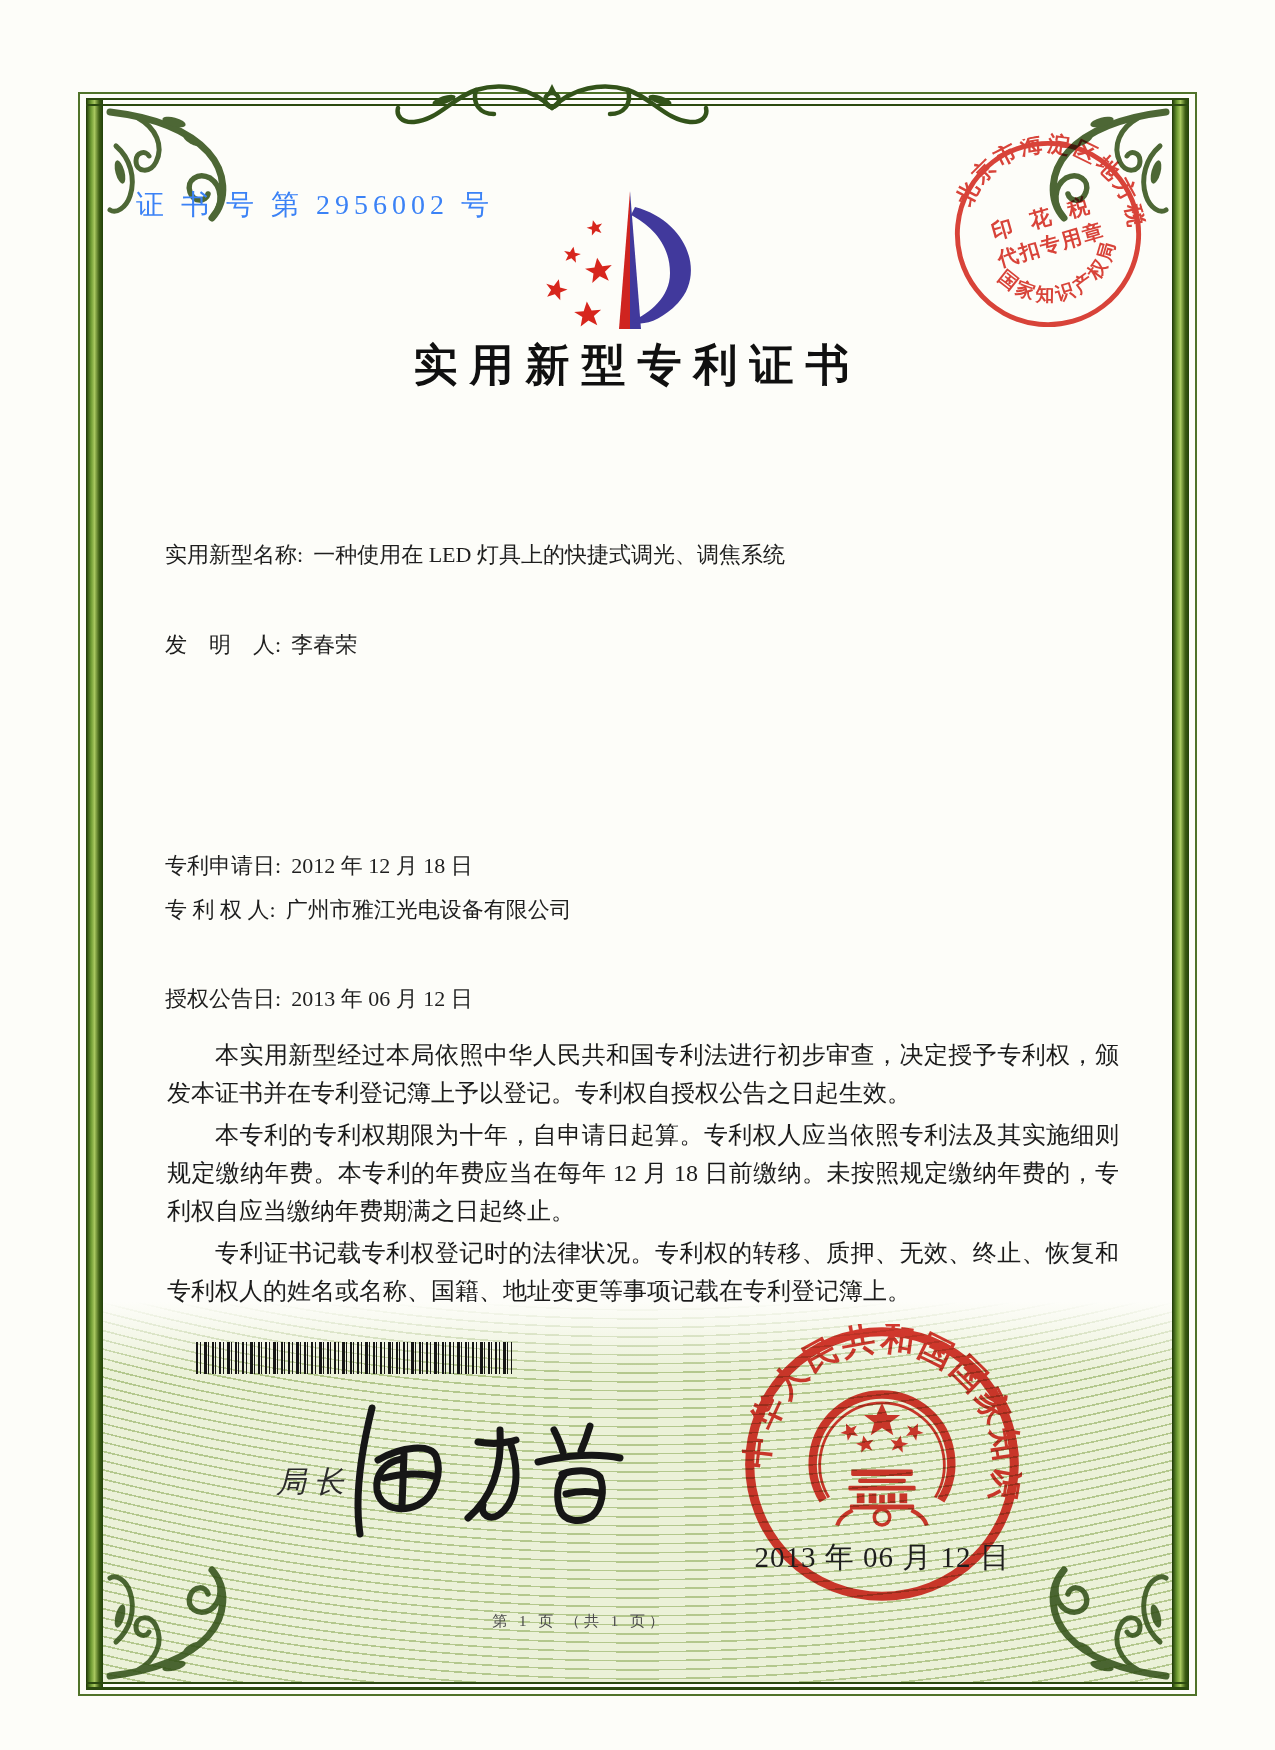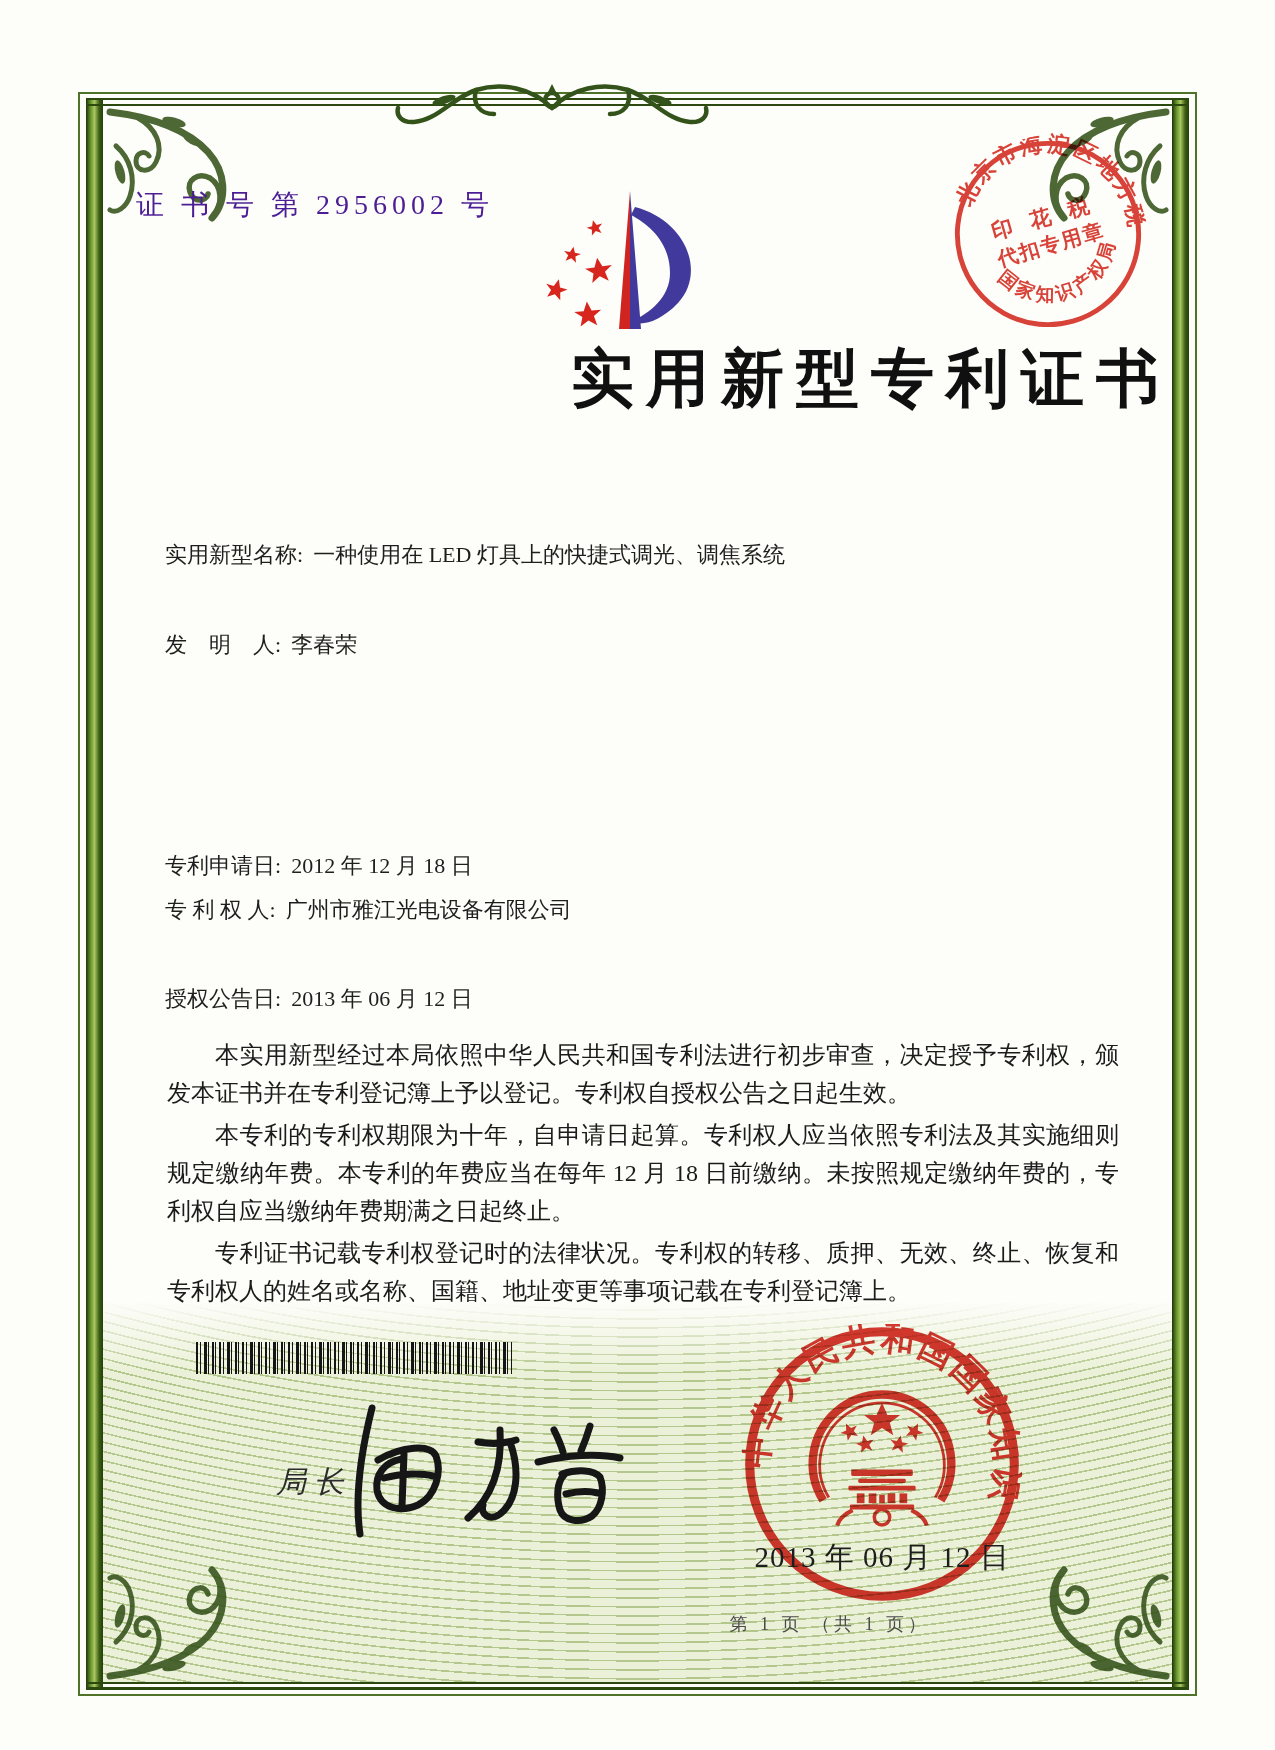--- a/index.html
+++ b/index.html
@@ -27,24 +27,24 @@
 
   
   .flourish{position:absolute;width:150px;height:150px;opacity:.85;z-index:1;}
   .fl-tl{left:104px;top:106px;}
   .fl-tr{left:1022px;top:106px;transform:scaleX(-1);}
   .fl-bl{left:104px;top:1532px;transform:scaleY(-1);}
   .fl-br{left:1022px;top:1532px;transform:scale(-1,-1);}
   .top-ornament{position:absolute;left:392px;top:70px;width:320px;height:70px;z-index:1;}
 
   
-  .cert-no{position:absolute;left:136px;top:186px;font-size:28px;letter-spacing:5px;color:#4c1d95;z-index:2;}
+  .cert-no{position:absolute;left:136px;top:186px;font-size:28px;letter-spacing:5px;color:#3b82f6;z-index:2;}
   .logo{position:absolute;left:482px;top:184px;width:220px;height:152px;z-index:2;}
-  .title{position:absolute;left:104px;top:336px;width:1067px;text-align:right;
-         font-size:63px;font-weight:700;letter-spacing:12px;color:#101010;z-index:2;}
+  .title{position:absolute;left:104px;top:336px;width:1067px;text-align:center;
+         font-size:44px;font-weight:700;letter-spacing:12px;color:#101010;z-index:2;}
   .field{position:absolute;left:165px;font-size:22px;color:#1e1e1e;white-space:nowrap;z-index:2;}
   .field .flabel{margin-right:10px;}
   .f1{top:540px;} .f2{top:630px;} .f3{top:718px;} .f4{top:807px;margin-top:44px;} .f5{top:895px;} .f6{top:984px;}
   .paras{position:absolute;left:163px;top:1032px;width:960px;font-size:24px;line-height:38px;
          text-align:justify;color:#1b1b1b;z-index:2;}
   .paras p{margin:4px;text-indent:2em;}
 
   
   .barcode{position:absolute;left:196px;top:1342px;width:316px;height:32px;z-index:2;
     background:repeating-linear-gradient(90deg,
@@ -61,22 +61,22 @@
   .visually-hidden{position:absolute;width:1px;height:1px;overflow:hidden;opacity:0;}
 
   
   .seal-main{position:absolute;left:742px;top:1324px;width:280px;height:280px;z-index:3;
              opacity:.92;mix-blend-mode:multiply;}
   .seal-date{position:absolute;left:742px;top:1538px;width:280px;text-align:center;
              font-size:29px;letter-spacing:1px;color:#1d1d1d;z-index:4;}
   .tax-stamp{position:absolute;left:950px;top:136px;width:196px;height:196px;z-index:3;
              transform:rotate(-16deg);opacity:.88;mix-blend-mode:multiply;}
 
-  .footer{position:absolute;left:230px;top:1612px;width:700px;text-align:right;
-          font-size:18px;letter-spacing:4px;color:#4a4a4a;z-index:2;}
+  .footer{position:absolute;left:230px;top:1612px;width:700px;text-align:center;
+          font-size:15px;letter-spacing:4px;color:#4a4a4a;z-index:2;}
 </style>
 </head>
 <body>
 
 <div class="page">
 
   <div class="frame-outer"></div>
   <div class="bar-v bar-left"></div>
   <div class="bar-v bar-right"></div>
   <div class="hline hline-top"></div>

